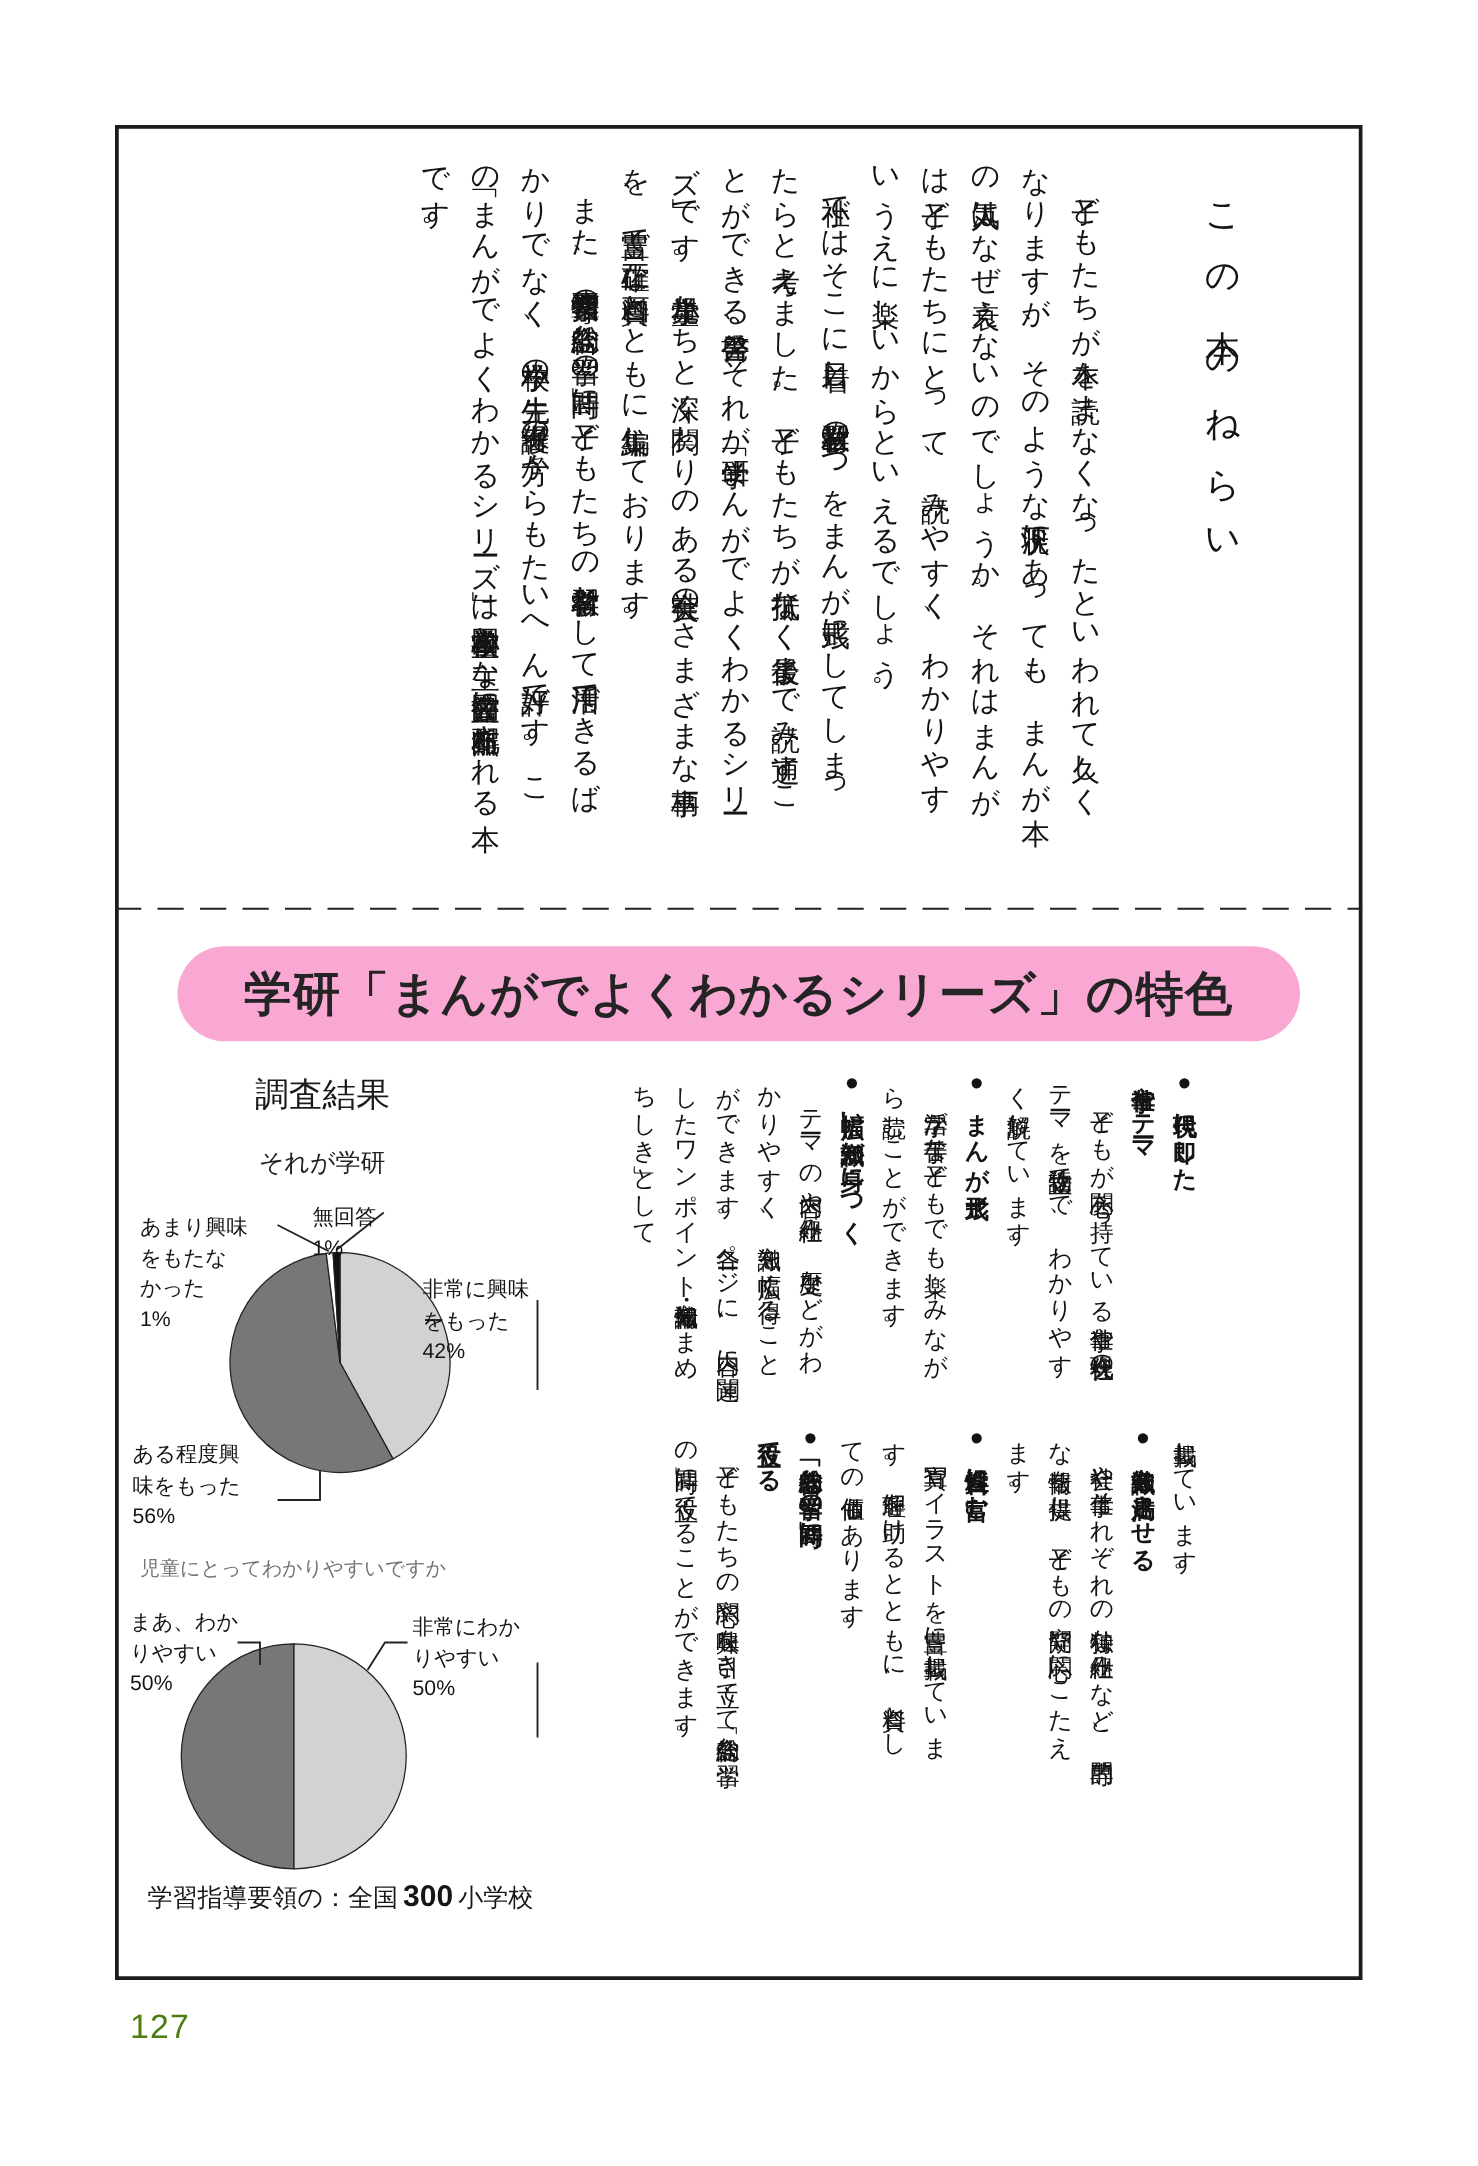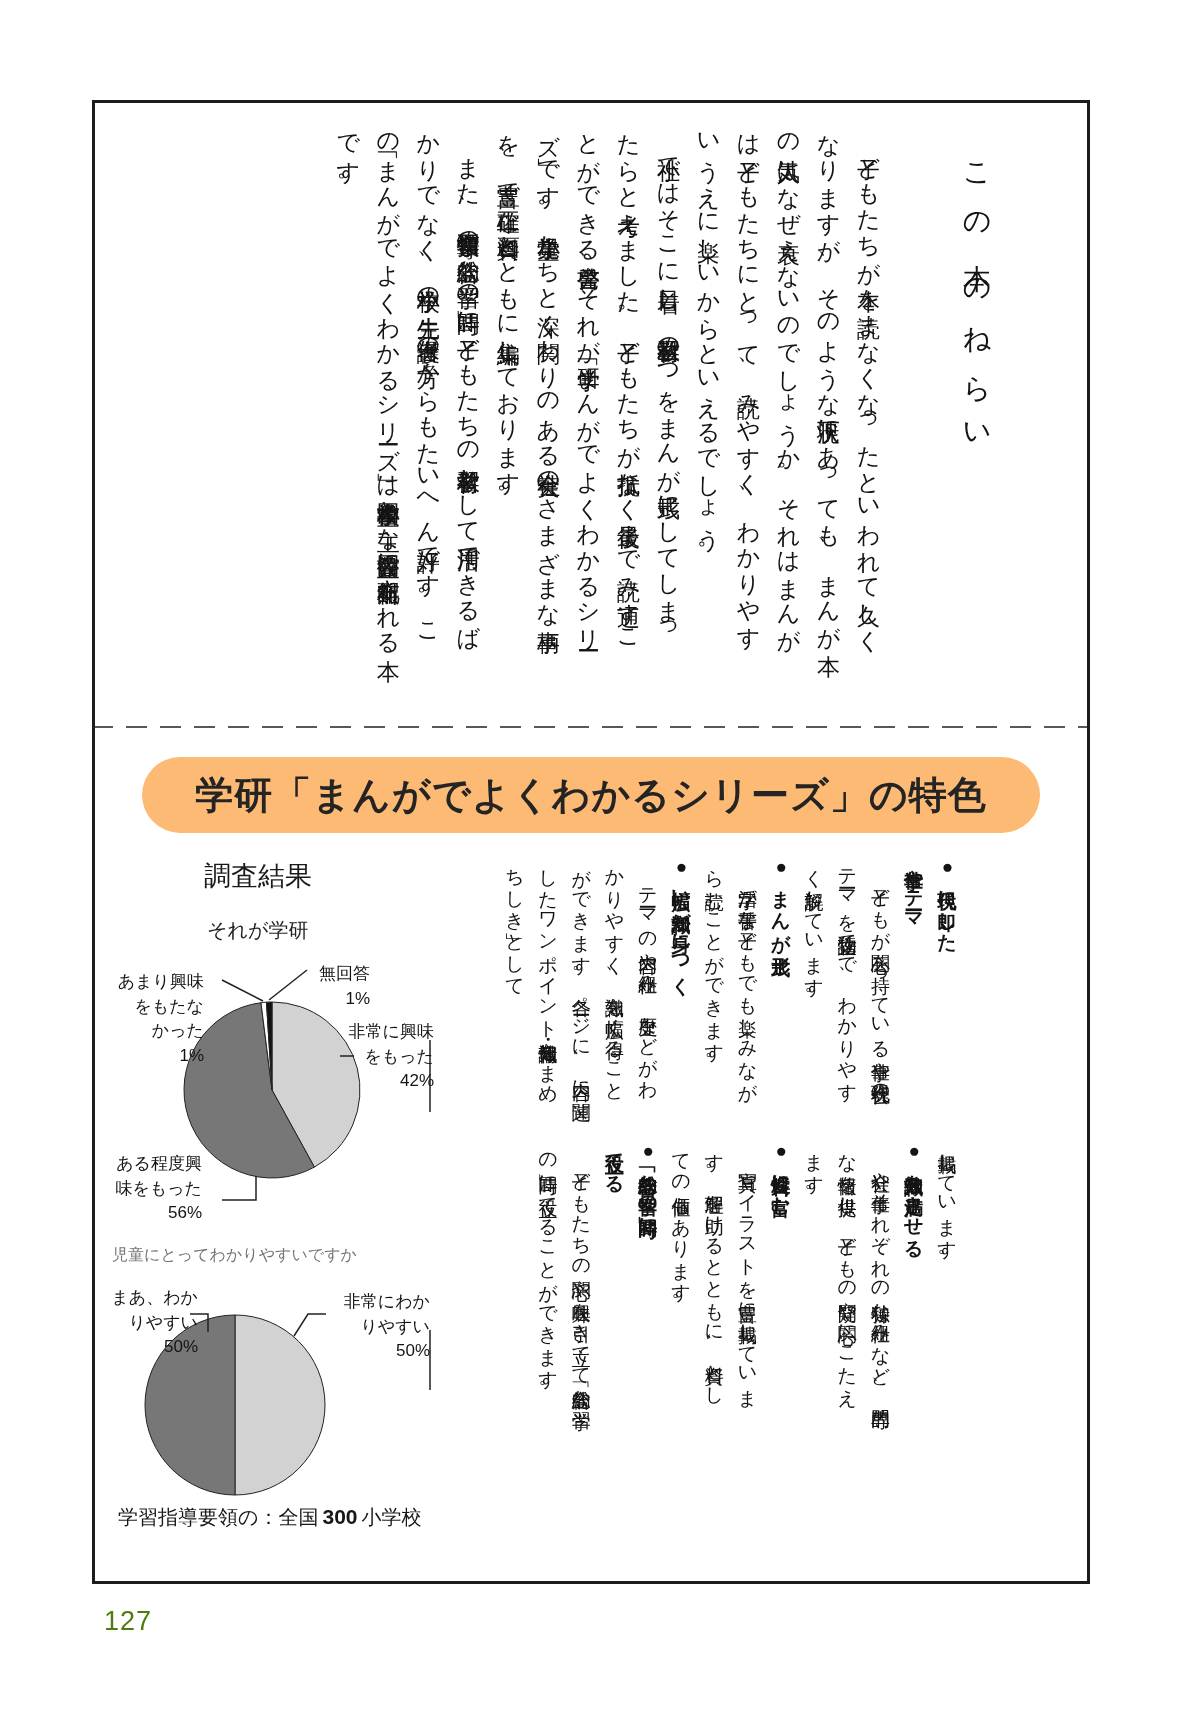--- a/index.html
+++ b/index.html
@@ -20,21 +20,21 @@
   }
   .intro-body{
     position:absolute;left:140px;top:118px;width:748px;height:534px;
     font-family:"Liberation Serif","DejaVu Serif",serif;
     font-size:23px;line-height:1.74;color:#141414;
   }
   .intro-body p{margin:0;padding:0;}
   .divider-svg{position:absolute;left:92px;top:712px;}
   .banner{
     position:absolute;left:142px;top:757px;width:898px;height:76px;
-    background:#fdba74;border-radius:38px;
+    background:#f9a8d4;border-radius:38px;
     display:flex;align-items:center;justify-content:center;
   }
   .banner span{
     font-size:38px;font-weight:bold;color:#242424;letter-spacing:1px;
   }
   .band{
     position:absolute;writing-mode:vertical-rl;text-orientation:mixed;
     font-family:"Liberation Serif","DejaVu Serif",serif;
     font-size:19px;line-height:1.75;color:#141414;
   }
@@ -45,25 +45,25 @@
   }
   .band1{left:388px;top:856px;width:576px;height:246px;}
   .band2{left:388px;top:1140px;width:576px;height:276px;}
   .survey-heading{position:absolute;left:204px;top:858px;font-size:27px;font-weight:normal;color:#1a1a1a;}
   .chart1-title{position:absolute;left:207px;top:917px;font-size:20px;color:#222;}
   .chart2-title{position:absolute;left:112px;top:1245px;font-size:16px;color:#737373;}
   .pie-wrap{position:absolute;}
   .pie1{left:100px;top:948px;width:340px;height:272px;}
   .pie2{left:100px;top:1278px;width:340px;height:300px;}
   .callout{
-    position:absolute;white-space:pre-line;text-align:right;
+    position:absolute;white-space:pre-line;text-align:left;
     font-size:17px;line-height:1.45;color:#141414;
   }
   .survey-caption{position:absolute;left:118px;top:1504px;font-size:20px;color:#161616;}
-  .survey-caption .num{font-weight:bold;font-size:21px;margin:0 4px;}
+  .survey-caption .num{font-weight:bold;font-size:24px;margin:0 4px;}
   .pageno{position:absolute;left:104px;top:1606px;font-size:27px;color:#4d7c0f;letter-spacing:1px;}
   svg line, svg polyline{stroke:#222;stroke-width:1.5;fill:none;}
 </style>
 </head>
 <body>
 
 <div class="frame"></div>
 
 <div class="intro-title vtext">この本のねらい</div>
 <div class="intro-body vtext">

